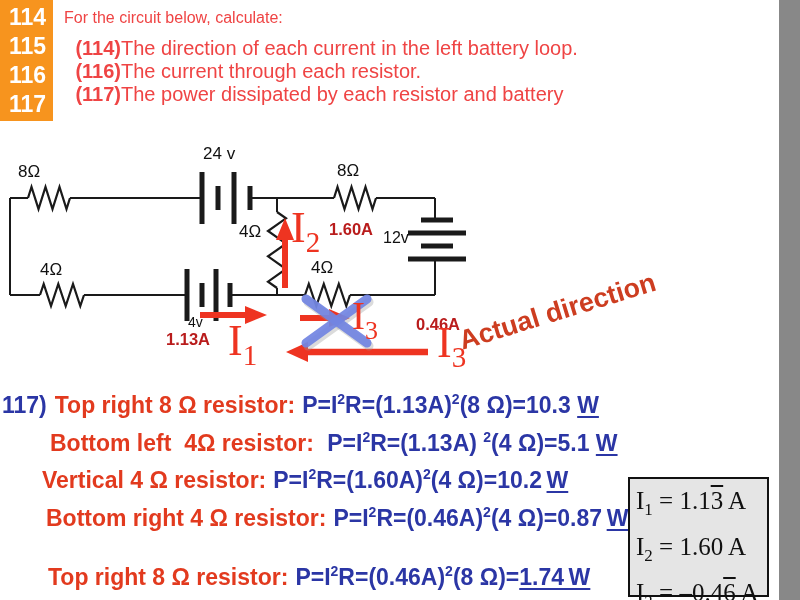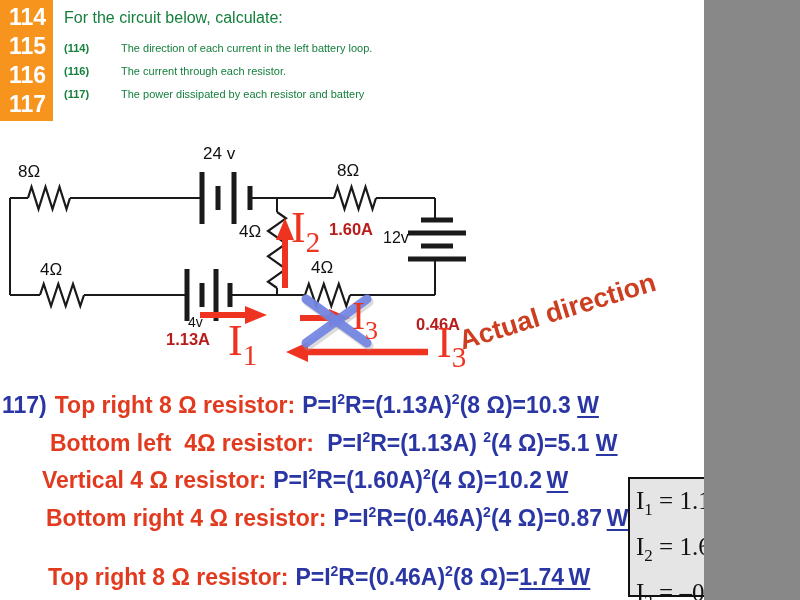--- a/index.html
+++ b/index.html
@@ -1,26 +1,26 @@
 <!DOCTYPE html>
 <html><head>
 <meta charset="utf-8">
 <style>
   * { margin:0; padding:0; box-sizing:border-box; }
   body { background:#888; font-family:"Liberation Sans", sans-serif; }
-  .stage { position:relative; width:704px; height:600px; background:#fff; overflow:hidden; }
+  .stage { position:relative; width:779px; height:600px; background:#fff; overflow:hidden; }
 
   
   .sidebar { position:absolute; left:0; top:0; width:53px; height:121px; background:#F7941E;
              display:flex; flex-direction:column; justify-content:space-between; padding:3px 0; }
   .sidebar .num { color:#fff; font-size:23px; font-weight:700; text-align:right; padding-right:7px; line-height:28px; }
 
-  .questions { position:absolute; left:64px; top:6px; width:700px; color:#15803d; }
+  .questions { position:absolute; left:64px; top:6px; width:700px; color:#ef4444; }
   .q-intro { font-size:16px; line-height:24px; }
-  .q-item { display:flex; font-size:11px; line-height:23.2px; }
+  .q-item { display:flex; font-size:20px; line-height:23.2px;text-align:right; }
   .q-item .q-num { font-weight:700; width:57px; flex:0 0 57px; }
 
   
   svg.circuit { position:absolute; left:0; top:0; }
   .clabel { position:absolute; color:#111; font-size:17px; font-weight:500; }
   .cvalue { position:absolute; color:#b91c1c; font-size:16.5px; font-weight:600; }
   .cur-label { position:absolute; color:#ee3421; font-family:"Liberation Serif", serif; font-weight:500; }
   .cur-label .base { font-size:44px; line-height:1; }
   .cur-label .sub  { font-size:29px; line-height:1; display:inline-block; transform:translateY(10px); }
   .cur-label.small .base { font-size:39px; }

